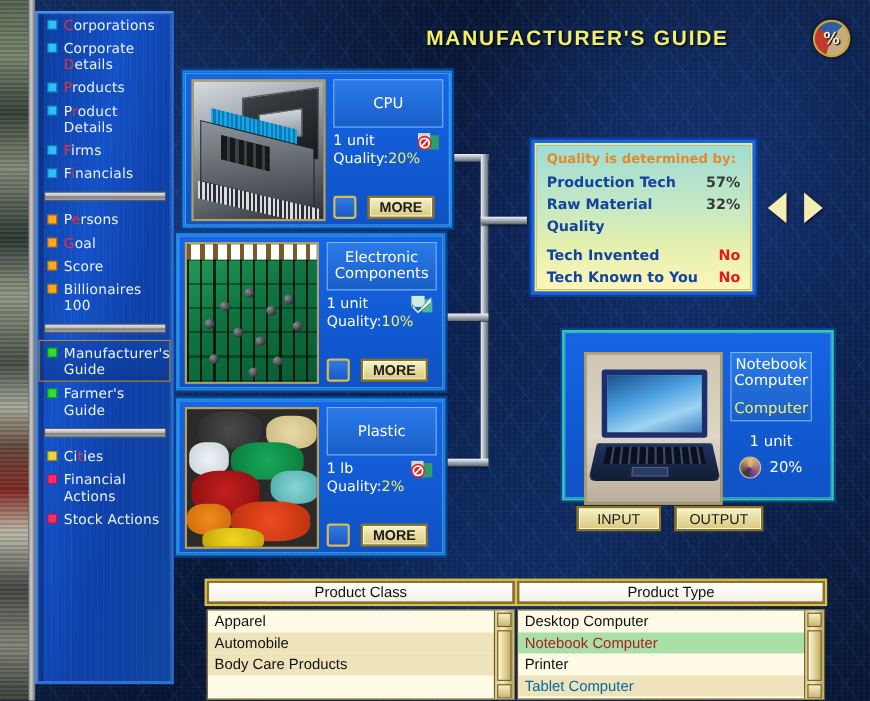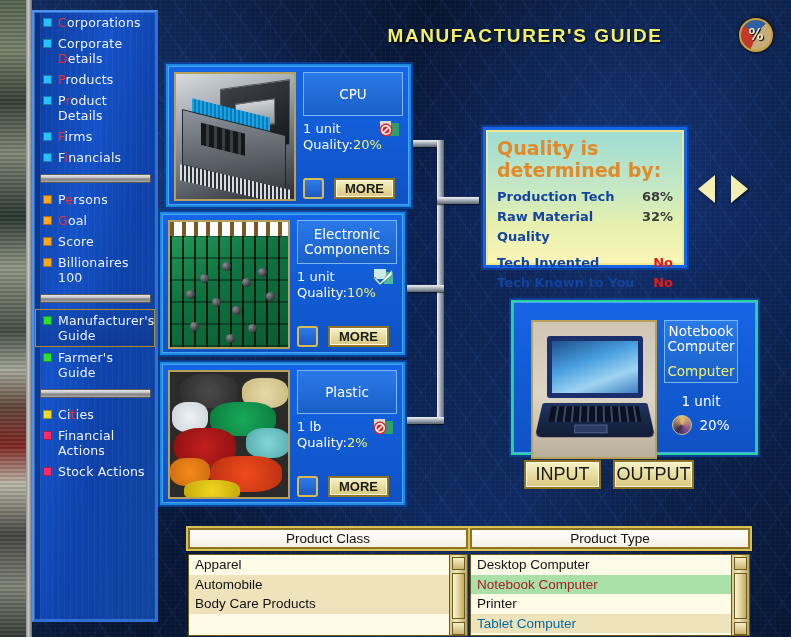--- a/index.html
+++ b/index.html
@@ -221,21 +221,21 @@
          box-shadow:0 1px 1px rgba(0,0,0,.5); }
   .pipe.v{ background:linear-gradient(90deg,#f2f5f8,#9aa4ae 55%,#5d666f); }
   
   #infobox{
     position:absolute; left:486px; top:130px; width:198px; height:135px;
     border:2px solid #f0e68c;
     box-shadow:0 0 0 3px #1565e6, 0 0 0 5px #0b3f96;
     background:linear-gradient(180deg,#9fdcd4 0%, #c5e8c4 42%, #e5f0ae 70%, #fbf6b8 100%);
     padding:5px 9px;
   }
-  .ib-title{ color:#e08a2a; font-size:19px; font-weight:bold; margin-bottom:6px; }
+  .ib-title{ color:#e08a2a; font-size:12px; font-weight:bold; margin-bottom:6px; }
   .ib-row{ display:flex; justify-content:space-between; align-items:baseline;
            color:#12439e; font-size:13px; font-weight:bold; line-height:20px; }
   .ib-row .val{ color:#3a3a3a; font-weight:bold; }
   .ib-row.gap{ margin-top:6px; }
   .ib-row .no{ color:#e01b1b; }
   
   #product-panel{
     position:absolute; left:511px; top:300px; width:247px; height:155px;
     background:linear-gradient(180deg,#1565e6,#0f52c4);
     border:2px solid #2fd0a0;
@@ -258,21 +258,21 @@
     background:conic-gradient(from 0deg,#e8c070,#7a4a8a 40%,#3a2a4a 60%,#e8c070);
     border:1px solid #d6c08a;
   }
   .pp-qual .pv{ color:#fff; font-size:13.5px; }
   
   .io-btn{
     position:absolute; top:460px;
     background:linear-gradient(180deg,#f7f2c8 0%,#e8dda0 50%,#d9c880 100%);
     border:2px solid #8f7320;
     box-shadow:inset 0 0 0 1px #fffbe0;
-    color:#1a1a1a; font-size:18px; padding:2px 0; text-align:center;
+    color:#1a1a1a; font-size:13px; padding:2px 0; text-align:center;
     cursor:pointer; font-family:"Liberation Sans", sans-serif;
   }
   #btn-input{ left:524px; width:77px; }
   #btn-output{ left:613px; width:81px; }
   
   .nav-arrow{ position:absolute; top:175px; width:0; height:0; cursor:pointer;
               filter:drop-shadow(1px 1px 1px rgba(0,0,0,.7)); }
   #arrow-left{ left:698px; border-top:14px solid transparent; border-bottom:14px solid transparent;
                border-right:17px solid #f4eeb0; }
   #arrow-right{ left:731px; border-top:14px solid transparent; border-bottom:14px solid transparent;
@@ -501,21 +501,21 @@
       <div class="chk"></div>
       <div class="more-btn">MORE</div>
     </div>
   </div>
 </div>
 
 <div id="infobox">
   <div class="ib-title">Quality is determined by:</div>
   <div class="ib-row">
     <span>Production Tech</span>
-    <span class="val">68%</span>
+    <span class="val">57%</span>
   </div>
   <div class="ib-row">
     <span>Raw Material Quality</span>
     <span class="val">32%</span>
   </div>
   <div class="ib-row gap">
     <span>Tech Invented</span>
     <span class="no">No</span>
   </div>
   <div class="ib-row">

